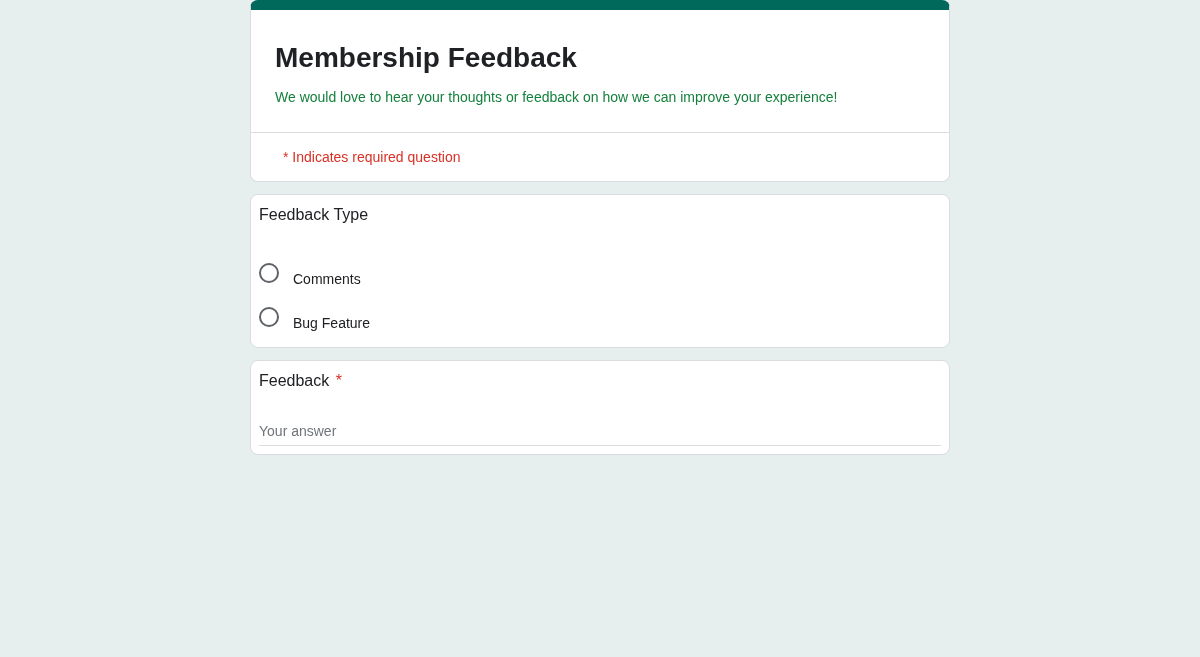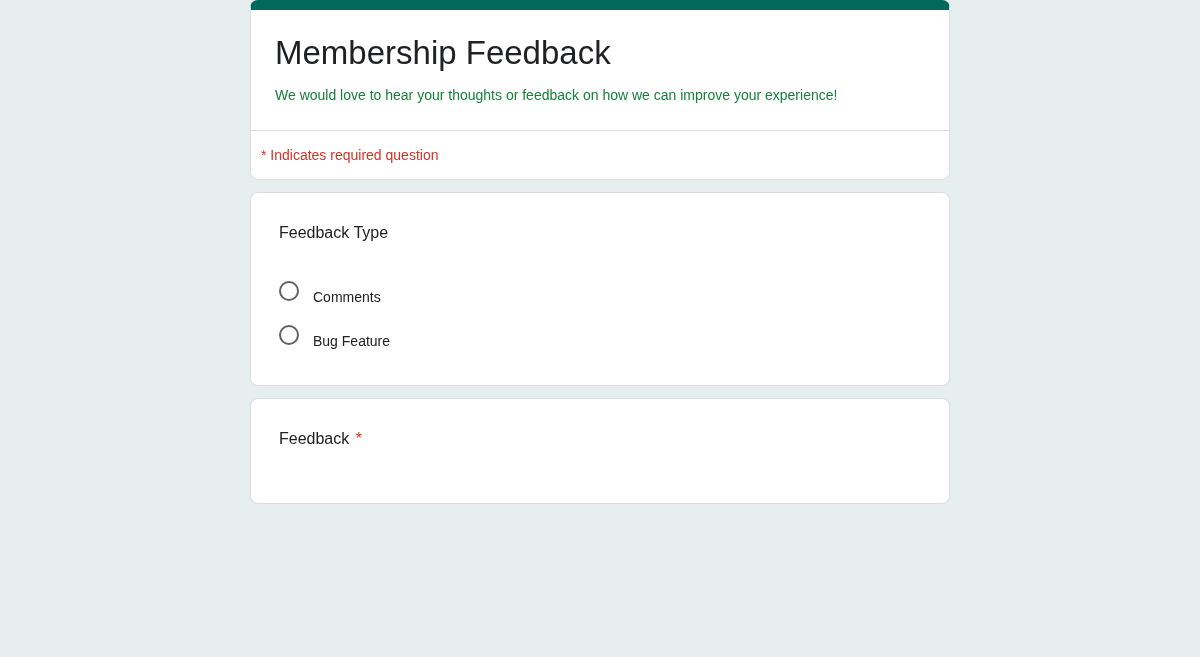--- a/index.html
+++ b/index.html
@@ -27,38 +27,39 @@
     }
     .header-card {
       border-top: 10px solid #00695c;
       border-radius: 8px;
       padding: 0;
     }
     .header-top {
       padding: 22px 24px 24px 24px;
     }
     .form-title {
-      font-size: 33px;
-      font-weight: 400;
+      font-size: 28px;
+      font-weight: 700;
       line-height: 1.25;
       margin-bottom: 12px;
+      margin-top: 8px;
     }
     .form-description {
       font-size: 14px;
       color: #15803d;
       line-height: 1.5;
     }
     .required-notice {
       border-top: 1px solid #dadce0;
-      padding: 16px 24px 16px 10px;
+      padding: 16px 24px 16px 32px;
       color: #d93025;
       font-size: 14px;
     }
     .question-card {
-      padding: 28px;
+      padding: 8px;
     }
     .question-title {
       font-size: 16px;
       font-weight: 400;
       margin-bottom: 24px;
       line-height: 1.5;
     }
     .required-asterisk {
       color: #d93025;
       margin-left: 2px;
@@ -127,15 +128,18 @@
       <span class="radio-label">Bug Feature</span>
     </div>
 
   </div>
 
   <div class="card question-card">
     <div class="question-title">
       <span>Feedback</span>
       <span class="required-asterisk">*</span>
     </div>
+    <div class="input-wrap">
+      <input type="text" class="text-input" placeholder="Your answer" style="">
+    </div>
   </div>
 
 </div>
 
 </body></html>

